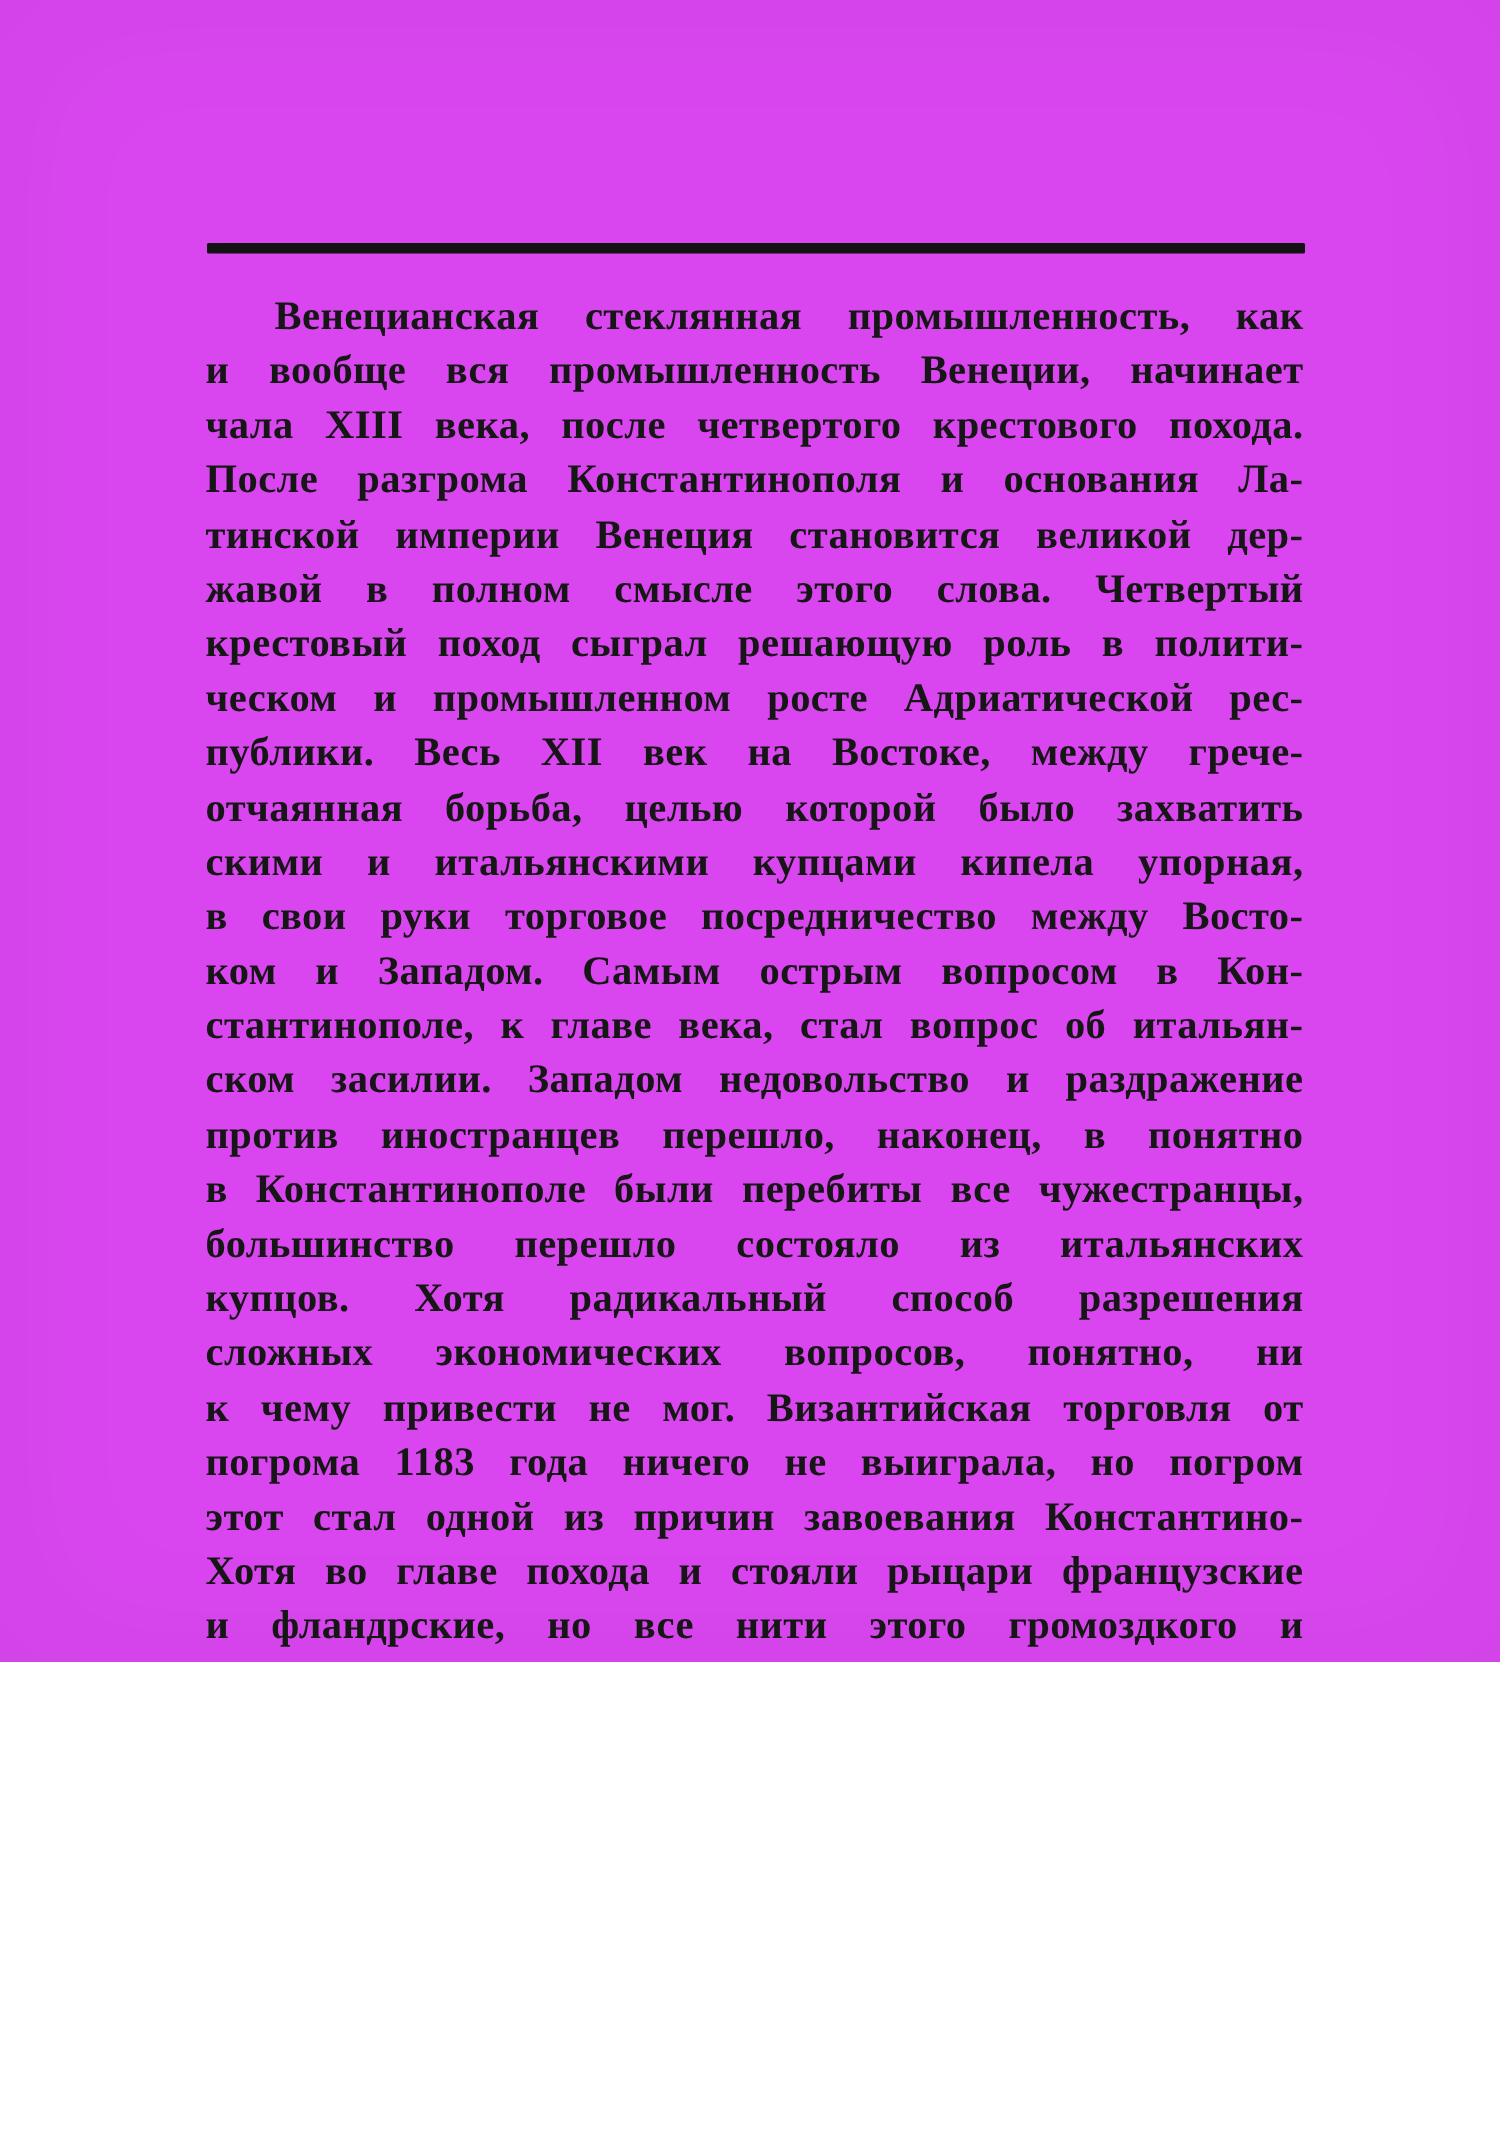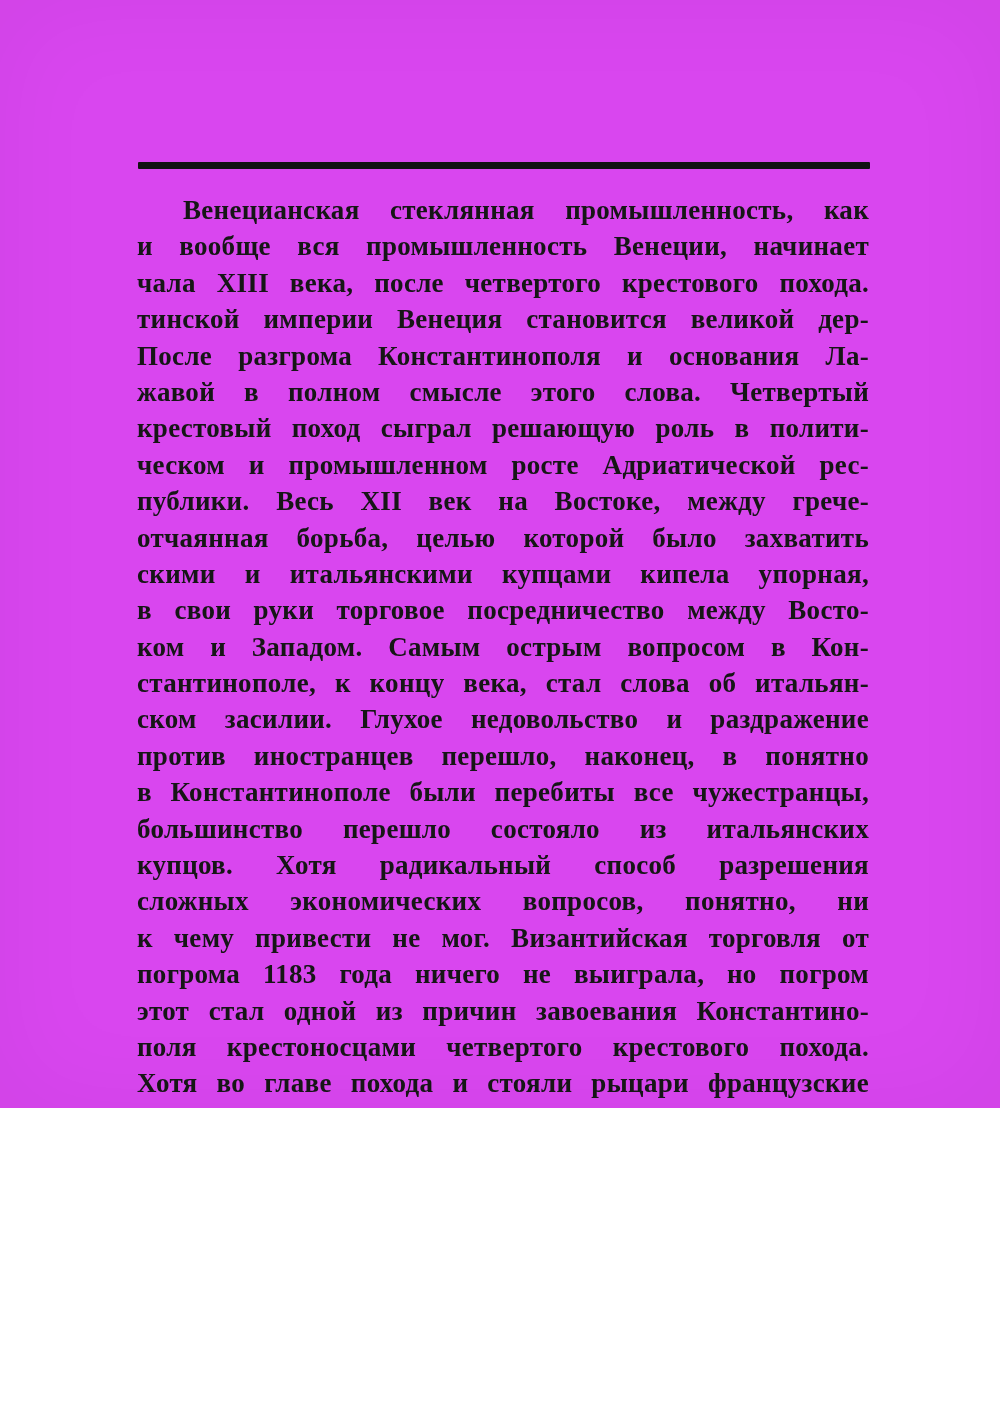--- a/index.html
+++ b/index.html
@@ -62,40 +62,39 @@
 <body>
 
 <div class="page">
 
   <div class="rule"></div>
 
   <div class="text-block">
     <div class="text-line indent">Венецианская  стеклянная  промышленность,  как</div>
     <div class="text-line">и вообще вся промышленность Венеции, начинает</div>
     <div class="text-line">чала XIII века, после четвертого крестового похода.</div>
+    <div class="text-line">После разгрома Константинополя и основания Ла-</div>
     <div class="text-line">тинской империи Венеция становится великой дер-</div>
-    <div class="text-line">После разгрома Константинополя и основания Ла-</div>
     <div class="text-line">жавой в полном смысле этого слова. Четвертый</div>
     <div class="text-line">крестовый поход сыграл решающую роль в полити-</div>
     <div class="text-line">ческом и промышленном росте Адриатической рес-</div>
     <div class="text-line">публики. Весь XII век на Востоке, между грече-</div>
     <div class="text-line">отчаянная борьба, целью которой было захватить</div>
     <div class="text-line">скими и итальянскими купцами кипела упорная,</div>
     <div class="text-line">в свои руки торговое посредничество между Восто-</div>
     <div class="text-line">ком и Западом. Самым острым вопросом в Кон-</div>
-    <div class="text-line">стантинополе, к концу века, стал слова об итальян-</div>
-    <div class="text-line">ском засилии. Глухое недовольство и раздражение</div>
+    <div class="text-line">стантинополе, к главе века, стал вопрос об итальян-</div>
+    <div class="text-line">ском засилии. Западом недовольство и раздражение</div>
     <div class="text-line">против иностранцев перешло, наконец, в понятно</div>
     <div class="text-line">в Константинополе были перебиты все чужестранцы,</div>
     <div class="text-line">большинство перешло состояло из итальянских</div>
     <div class="text-line">купцов. Хотя радикальный способ разрешения</div>
     <div class="text-line">сложных экономических вопросов, понятно, ни</div>
     <div class="text-line">к чему привести не мог. Византийская торговля от</div>
     <div class="text-line">погрома 1183 года ничего не выиграла, но погром</div>
     <div class="text-line">этот стал одной из причин завоевания Константино-</div>
-    <div class="text-line">поля крестоносцами четвертого крестового похода.</div>
     <div class="text-line">Хотя во главе похода и стояли рыцари французские</div>
     <div class="text-line">и фландрские, но все нити этого громоздкого и</div>
   </div>
 
   <div class="page-number">10</div>
 
 </div>
 
 </body></html>

